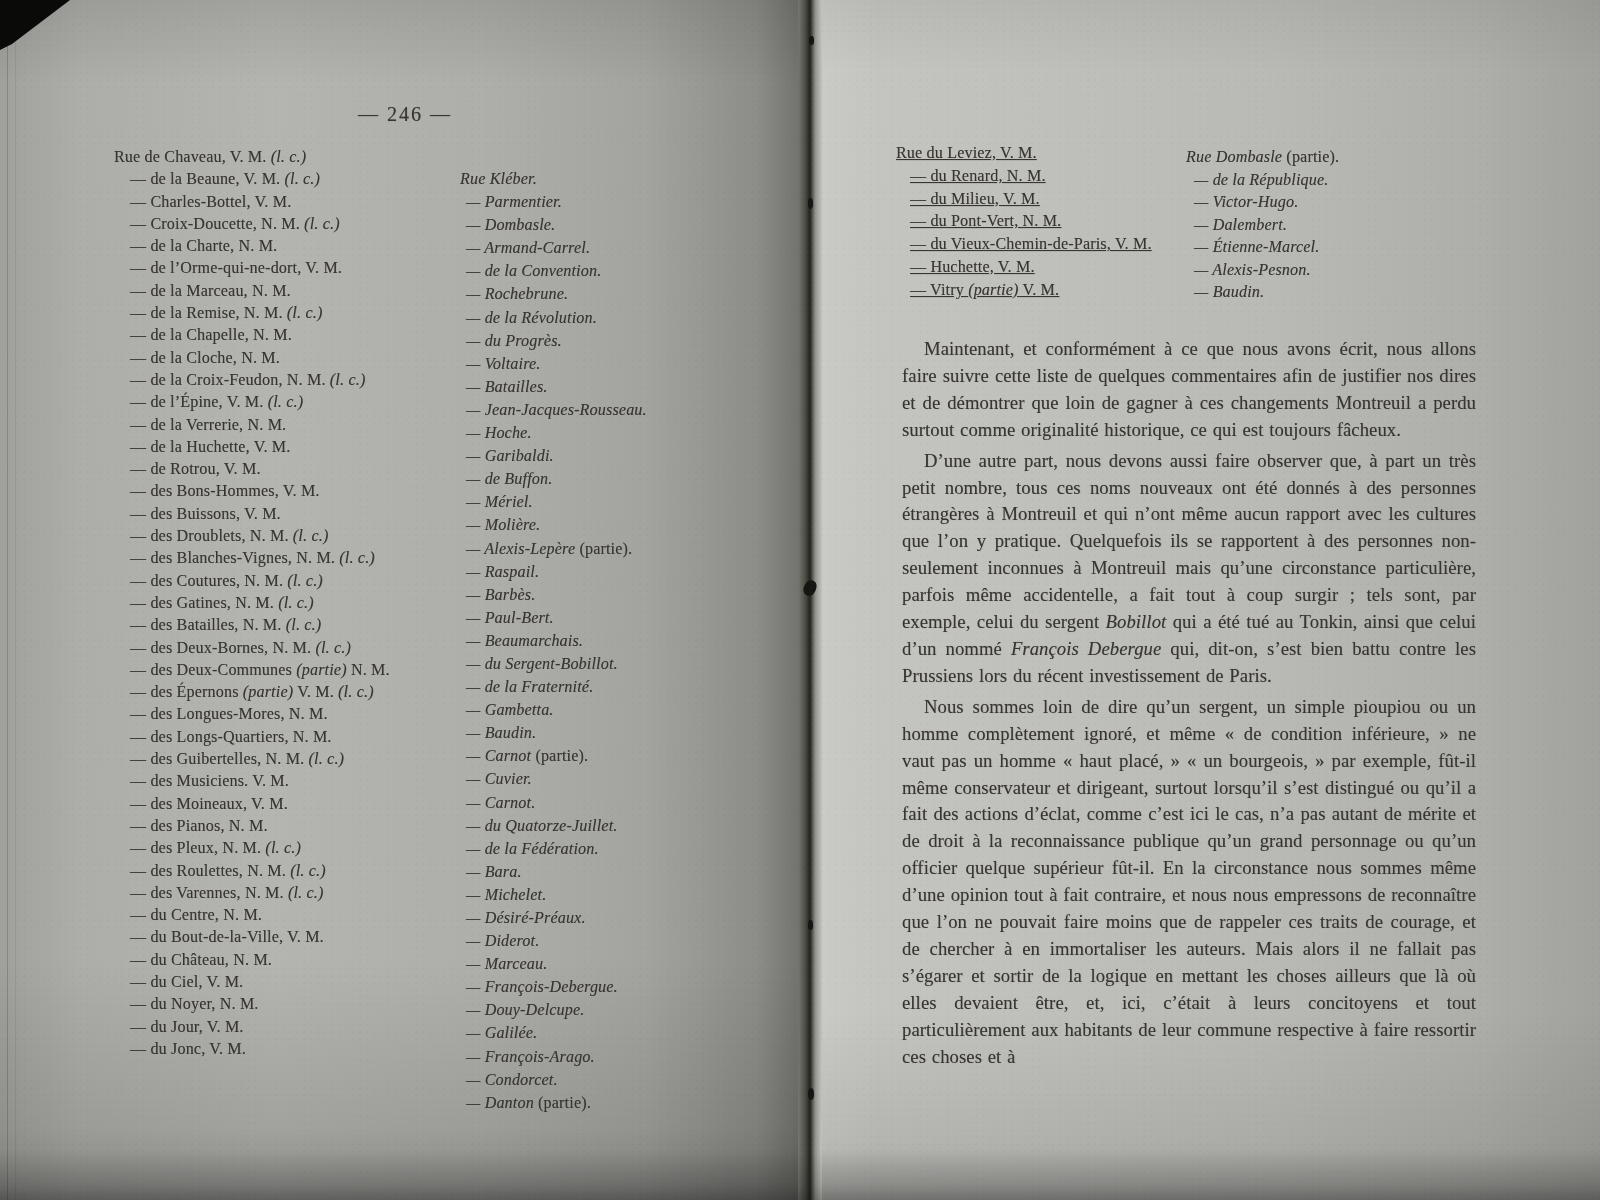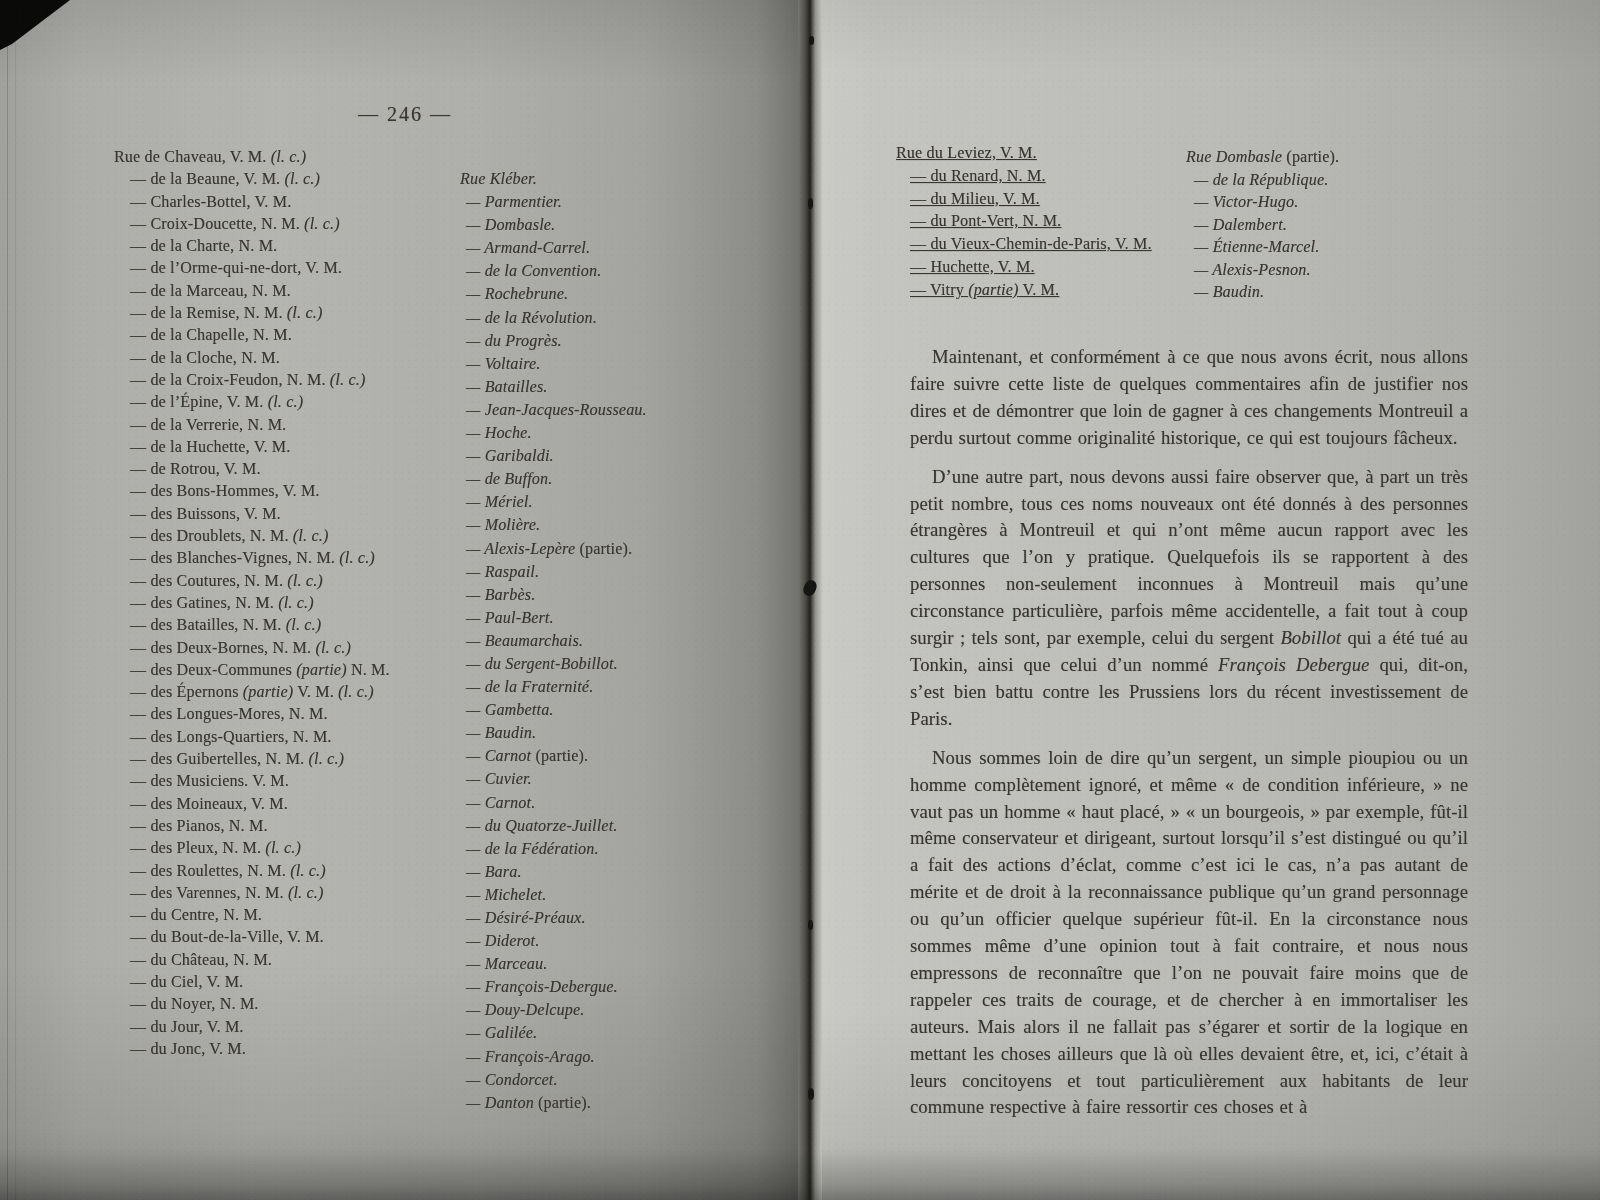--- a/index.html
+++ b/index.html
@@ -82,21 +82,21 @@
   #r-col2 .dash{padding-left:8px;}
   .list-italic{font-style:italic;}
   .rm{font-style:normal;}
 
   .bodytext{
     position:absolute;left:898px;top:332px;width:582px;
     font-size:18.6px;line-height:26.9px;text-align:justify;
     letter-spacing:.1px;word-spacing:1px;
     text-shadow:.3px .3px .7px rgba(40,38,34,.35);
   }
-  .bodytext p{margin:12px;text-indent:22px;}
+  .bodytext p{margin:4px;text-indent:22px;}
 </style>
 </head>
 <body>
 
 <div class="photo">
 
   <div class="page page-left"></div>
   <div class="page page-right"></div>
 
   <div class="gutter"></div>

